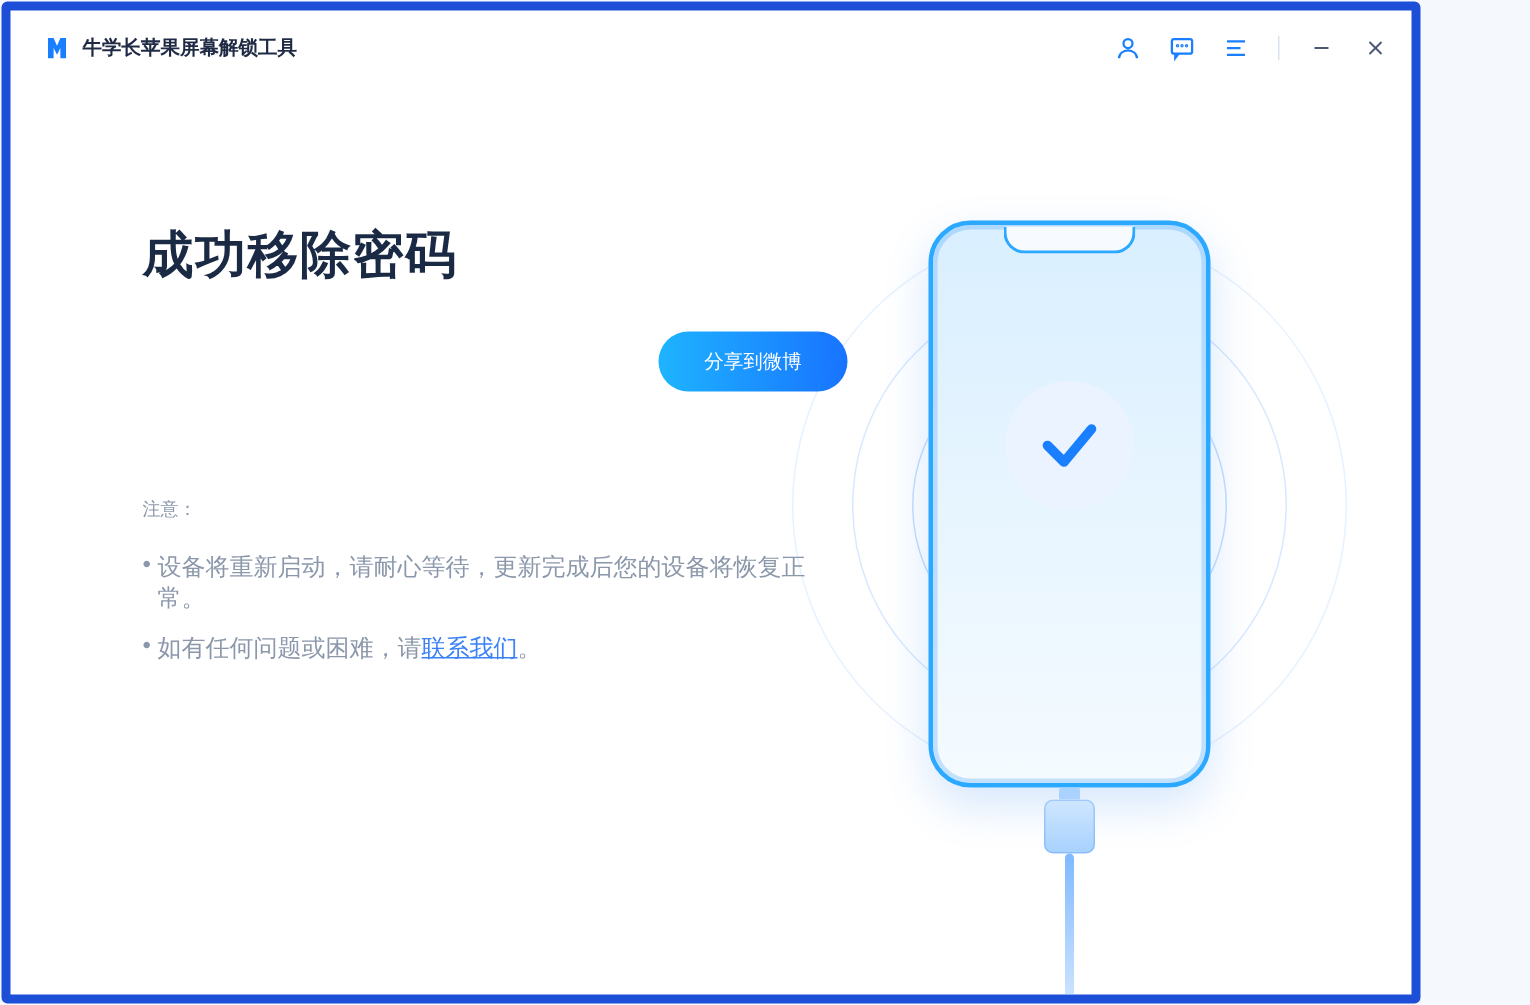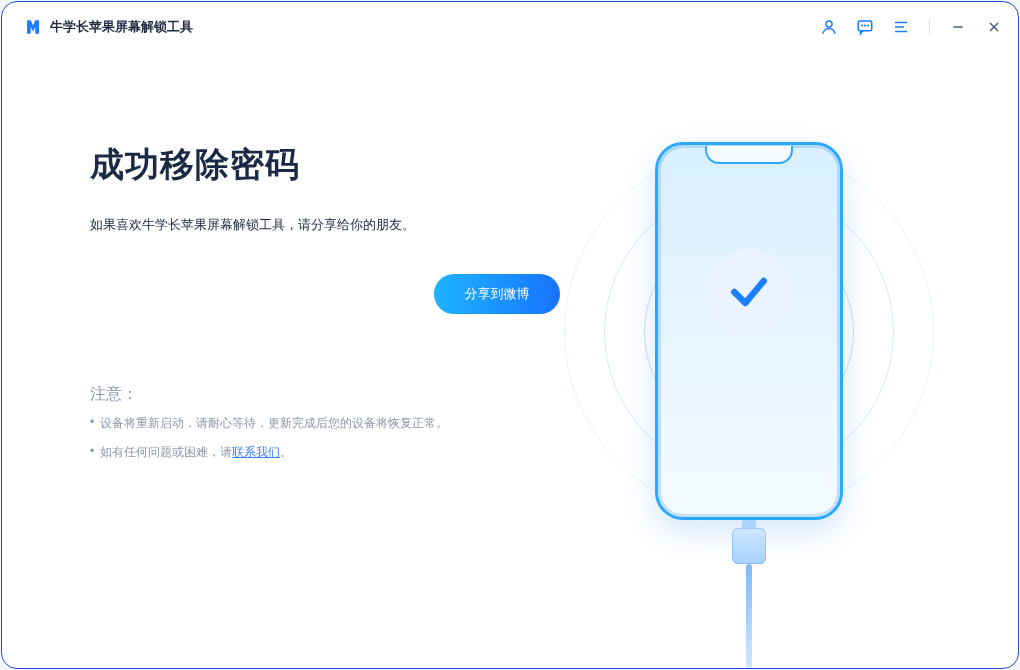--- a/index.html
+++ b/index.html
@@ -5,26 +5,26 @@
     * { margin: 0; padding: 0; box-sizing: border-box; }
     body {
       width: 1020px;
       height: 670px;
       font-family: "Microsoft YaHei", -apple-system, "PingFang SC", sans-serif;
       background: #f5f8fc;
       overflow: hidden;
       position: relative;
     }
     .window {
-      width: 1018px;
+      width: 946px;
       height: 668px;
       margin: 1px;
       background: #ffffff;
-      border: 1px solid #1d4ed8;
-      border-radius: 16px;
+      border: 6px solid #1d4ed8;
+      border-radius: 4px;
       position: relative;
       overflow: hidden;
     }
     .titlebar {
       height: 50px;
       display: flex;
       align-items: center;
       padding: 0 18px 0 22px;
       position: relative;
     }
@@ -78,24 +78,24 @@
     }
     .btn-primary {
       background: linear-gradient(90deg, #1eb4ff 0%, #1873ff 100%);
       color: #fff;
     }
     .btn-outline {
       background: #fff;
       color: #1a7fff;
       border: 1px solid #1a7fff;
     }
-    .note-title { font-size: 16px; color: #8b97aa; margin-bottom: 10px; }
+    .note-title { font-size: 12px; color: #8b97aa; margin-bottom: 20px; }
     .note-list { list-style: none; }
     .note-list li {
-      font-size: 12px;
+      font-size: 16px;
       color: #8b97aa;
       margin-bottom: 12px;
       position: relative;
       padding-left: 10px;
     }
     .note-list li::before {
       content: "•";
       position: absolute; left: 0; top: 0;
       color: #8b97aa;
     }
@@ -234,21 +234,20 @@
             <line x1="6" y1="6" x2="18" y2="18"></line>
             <line x1="18" y1="6" x2="6" y2="18"></line>
           </svg>
       </div>
     </div>
   </div>
 
   <div class="content">
     <div class="left-col">
       <h1>成功移除密码</h1>
-      <div class="subtitle">如果喜欢牛学长苹果屏幕解锁工具，请分享给你的朋友。</div>
       <div class="btn-row">
         <button class="btn btn-primary">分享到微博</button>
       </div>
       <div class="note-title">注意：</div>
       <ul class="note-list">
         <li>设备将重新启动，请耐心等待，更新完成后您的设备将恢复正常。</li>
         <li>
           <span>如有任何问题或困难，请</span><span class="link">联系我们</span><span>。</span>
         </li>
       </ul>

